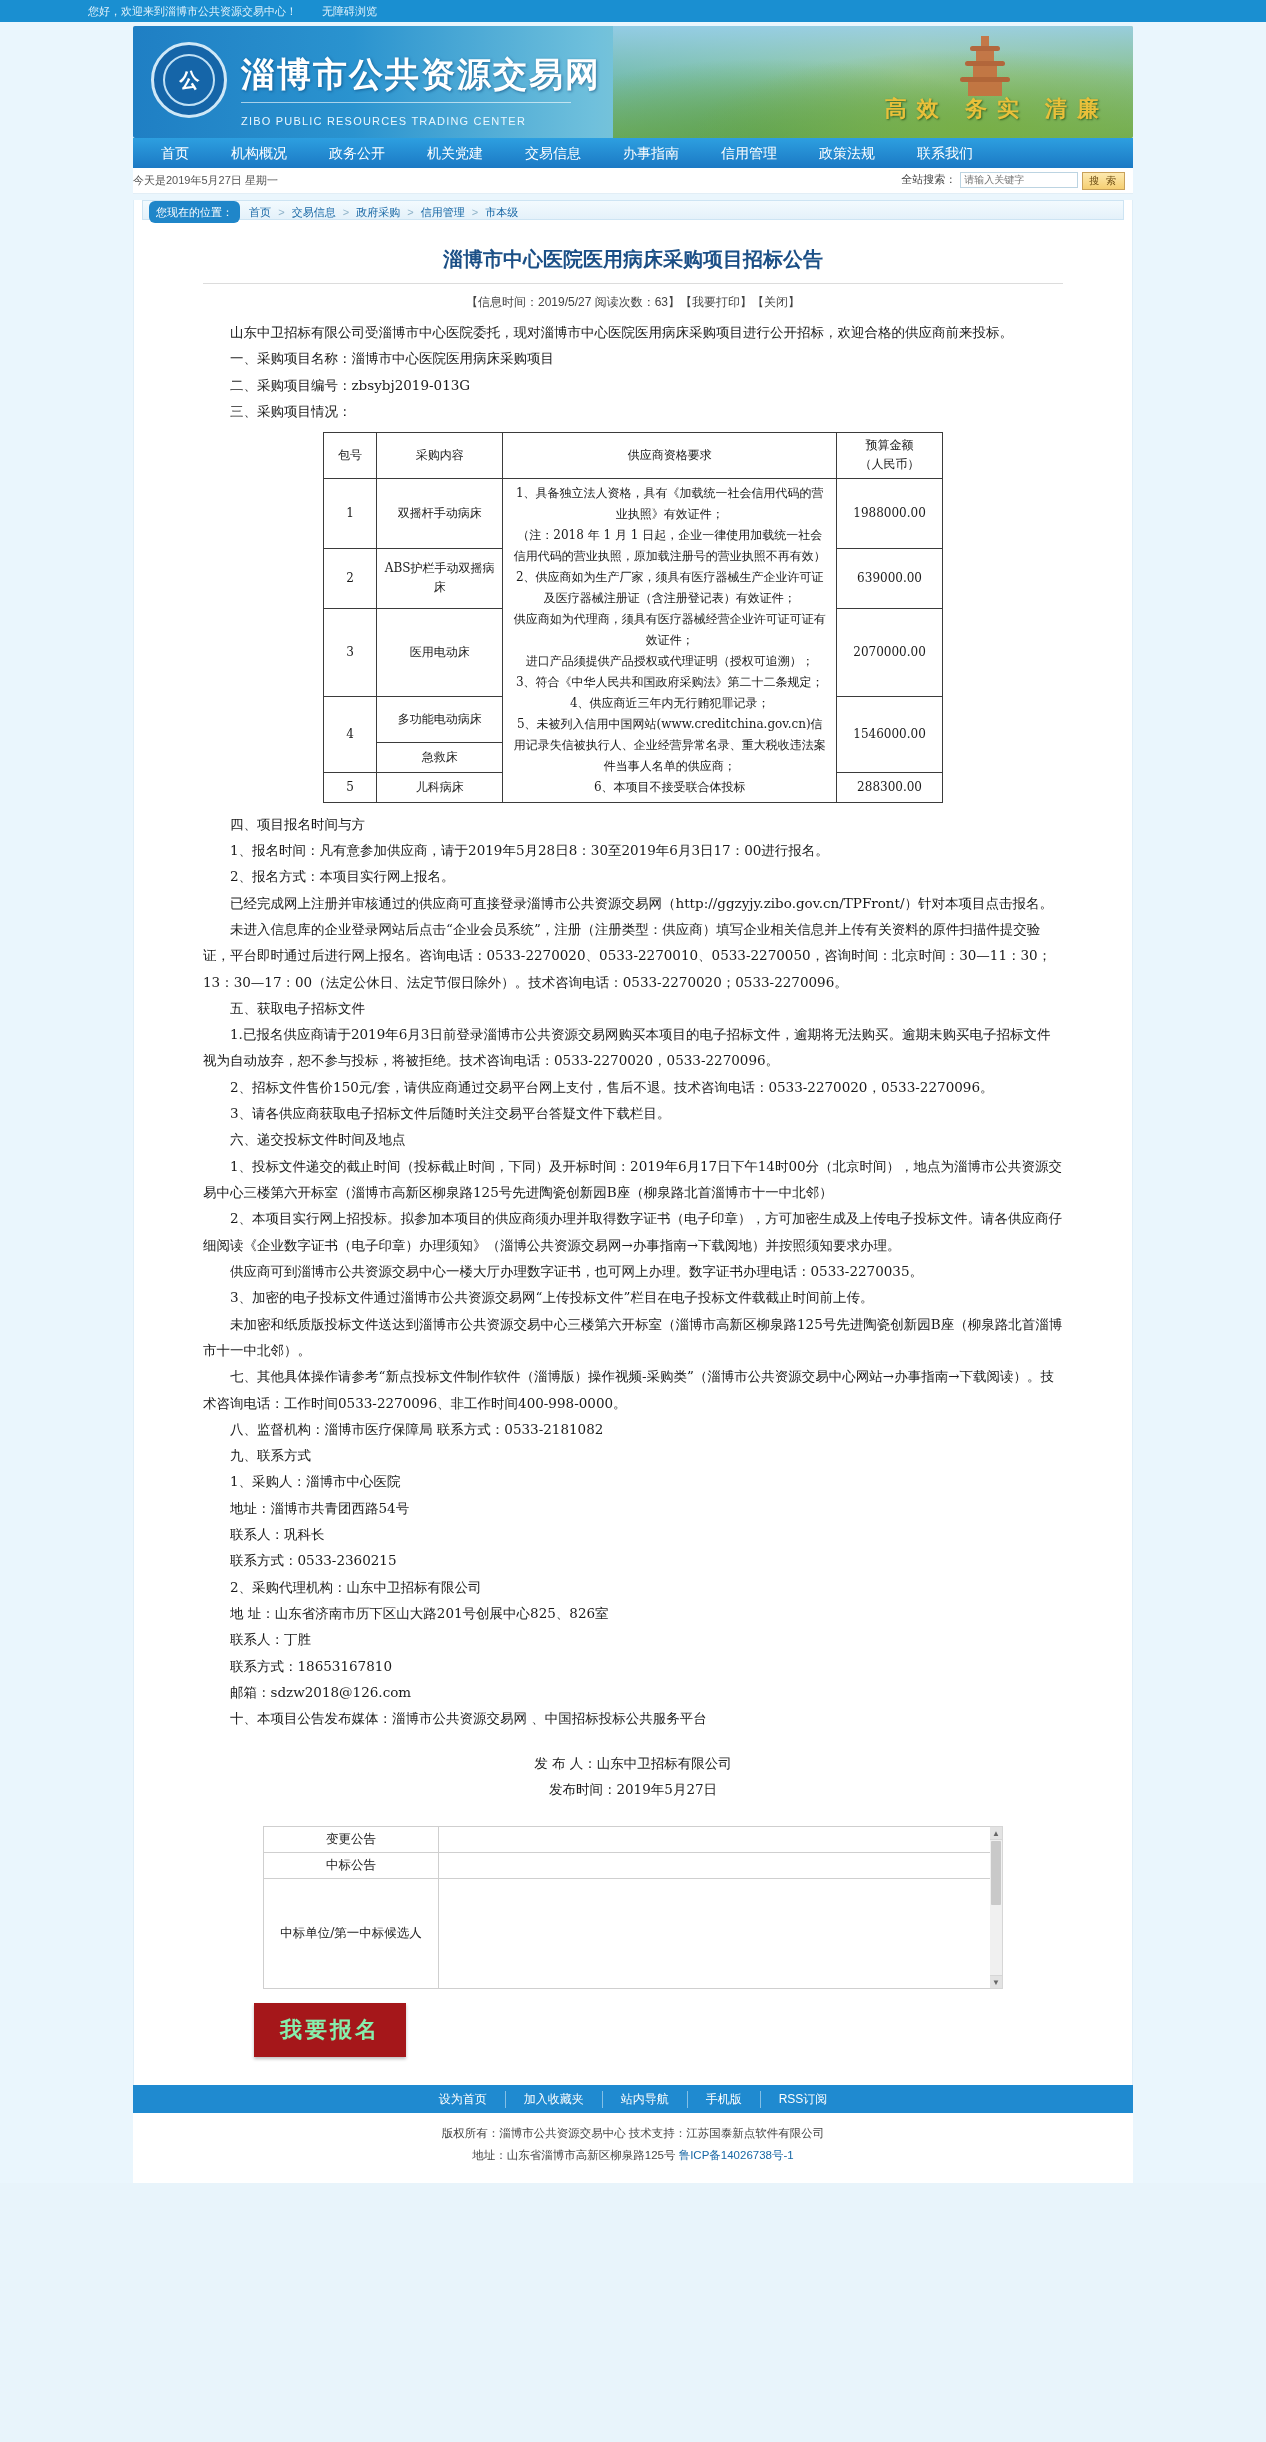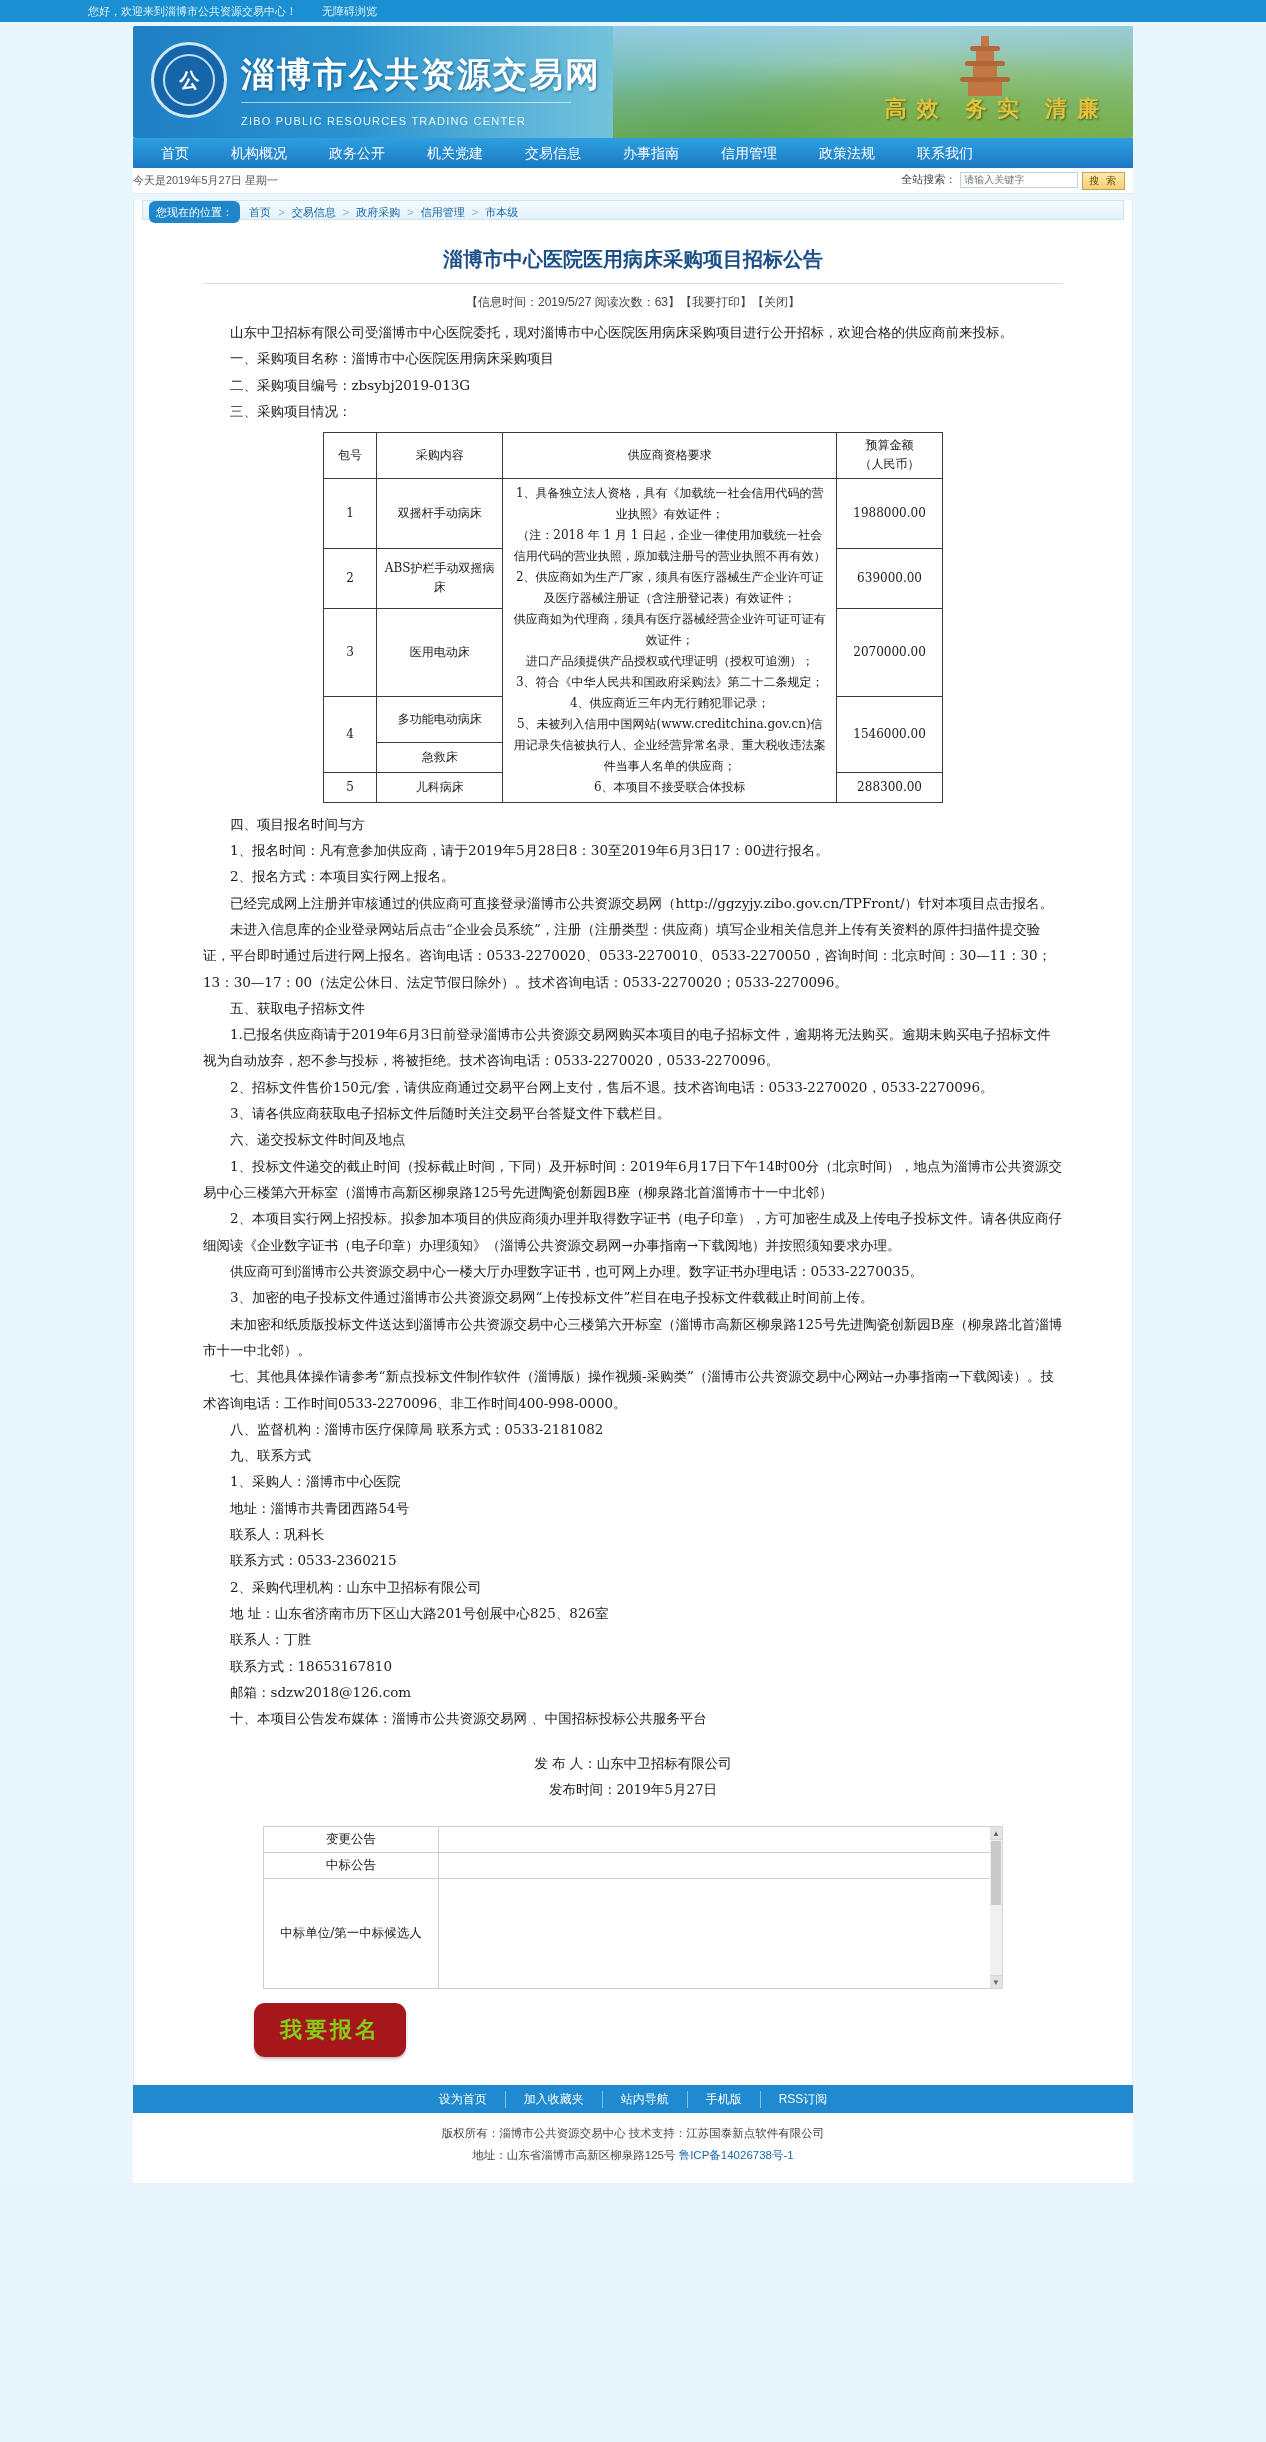--- a/index.html
+++ b/index.html
@@ -165,22 +165,22 @@
   }
   .scroll-arrow{
     height:13px; background:#e3e3e3; border-bottom:1px solid #d6d6d6;
     display:flex; align-items:center; justify-content:center; font-size:8px; color:#666;
   }
   .scroll-arrow.bot{ position:absolute; bottom:0; left:0; right:0; border-top:1px solid #d6d6d6; border-bottom:none;}
   .scroll-thumb{ position:absolute; top:14px; left:1px; right:1px; height:64px; background:#c9c9c9; border-radius:1px;}
 
   .apply-wrap{ width:1000px; margin:0 auto; padding:14px 0 18px 120px; }
   .apply-btn{
-    display:inline-block; background:#a5171a; color:#84cc16; font-size:22px; font-weight:bold;
-    letter-spacing:3px; padding:12px 26px; border-radius:11px; border:none; cursor:pointer;
+    display:inline-block; background:#a5171a; color:#86efac; font-size:22px; font-weight:bold;
+    letter-spacing:3px; padding:12px 26px; border-radius:0; border:none; cursor:pointer;
     box-shadow:0 2px 3px rgba(0,0,0,.25);
   }
 
   
   .flinks{
     width:1000px; margin:0 auto; height:28px; background:#1f8ad0;
     display:flex; align-items:center; justify-content:center; gap:0;
   }
   .flinks a{ color:#fff; font-size:12px; text-decoration:none; padding:0 18px; border-right:1px solid rgba(255,255,255,.45); }
   .flinks a:last-child{ border-right:none; }

